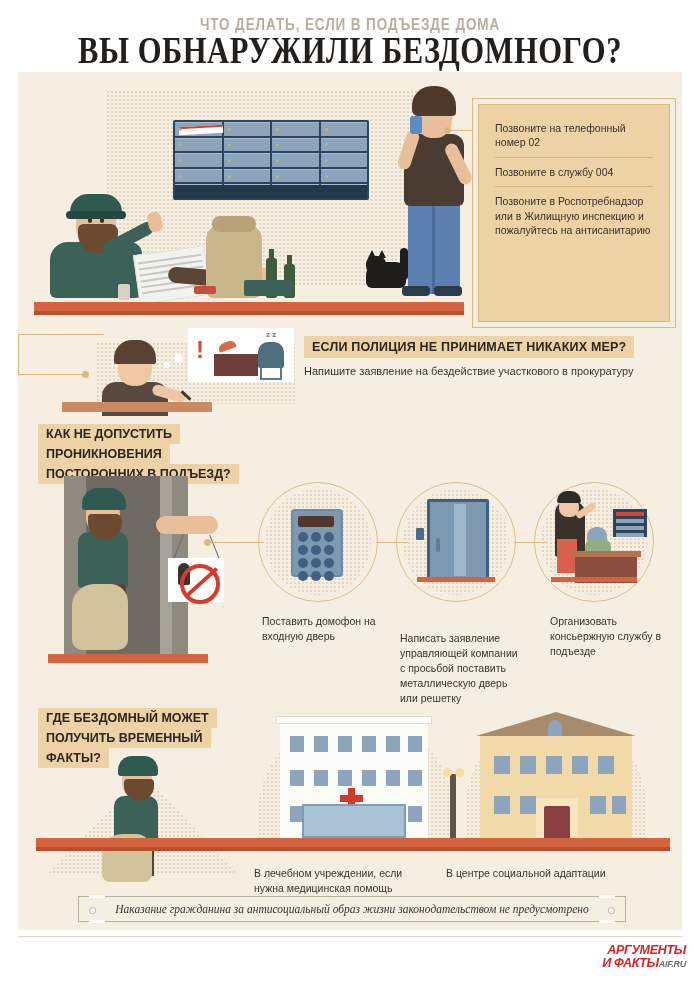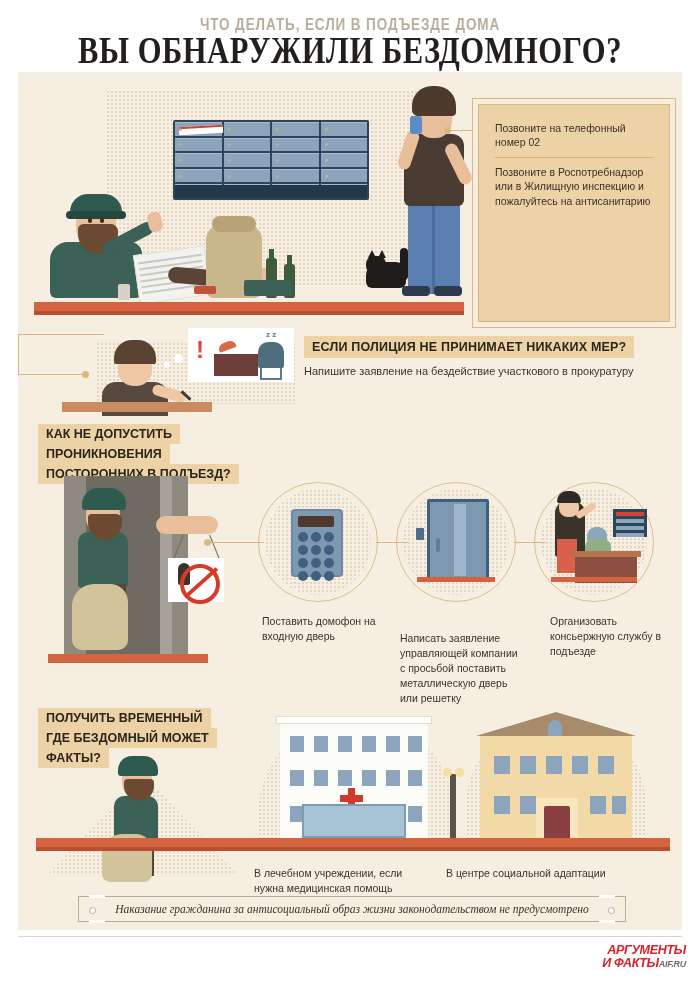--- a/index.html
+++ b/index.html
@@ -326,20 +326,21 @@
       </div>
 
       <div class="floor" style="left:16px;top:230px;width:430px;"></div>
       <div class="floor-shadow" style="left:16px;top:239px;width:430px;"></div>
 
       <div class="lead" style="left:430px;top:58px;width:30px;height:1px;"></div>
       <div class="dot" style="left:426px;top:55px;"></div>
 
       <div class="callout">
         <div class="callout-item">Позвоните на телефонный номер 02</div>
+        <div class="callout-item">Позвоните в службу 004</div>
         <div class="callout-item">Позвоните в Роспотребнадзор или в Жилищную инспекцию и пожалуйтесь на антисанитарию</div>
       </div>
     </div>
 
     <div class="scene2">
       <div class="dots" style="left:78px;top:14px;width:200px;height:62px;"></div>
 
       <div class="desk-man">
         <div class="dm-body"></div>
         <div class="dm-head"></div>
@@ -459,22 +460,22 @@
           <div class="conc-mb-row" style="top:17px;"></div>
           <div class="conc-mb-row" style="top:24px;"></div>
         </div>
         <div class="floor" style="left:16px;top:94px;width:86px;height:5px;"></div>
       </div>
       <div class="cap" style="position:absolute;left:532px;top:190px;width:120px;">Организовать консьержную службу в подъезде</div>
     </div>
 
     <div class="scene4">
       <div class="hl-block" style="left:20px;top:0px;">
+        <span class="hl-line">ГДЕ БЕЗДОМНЫЙ МОЖЕТ</span>
         <span class="hl-line">ПОЛУЧИТЬ ВРЕМЕННЫЙ</span>
-        <span class="hl-line">ГДЕ БЕЗДОМНЫЙ МОЖЕТ</span>
         <span class="hl-line">ФАКТЫ?</span>
       </div>
 
       <div class="dots" style="left:30px;top:66px;width:190px;height:100px;clip-path:polygon(50% 0,100% 100%,0 100%);"></div>
 
       <div class="bumbag">
         <div class="bb-body"></div>
         <div class="bb-legs"></div>
         <div class="bb-head"></div>
         <div class="bb-beard"></div>

